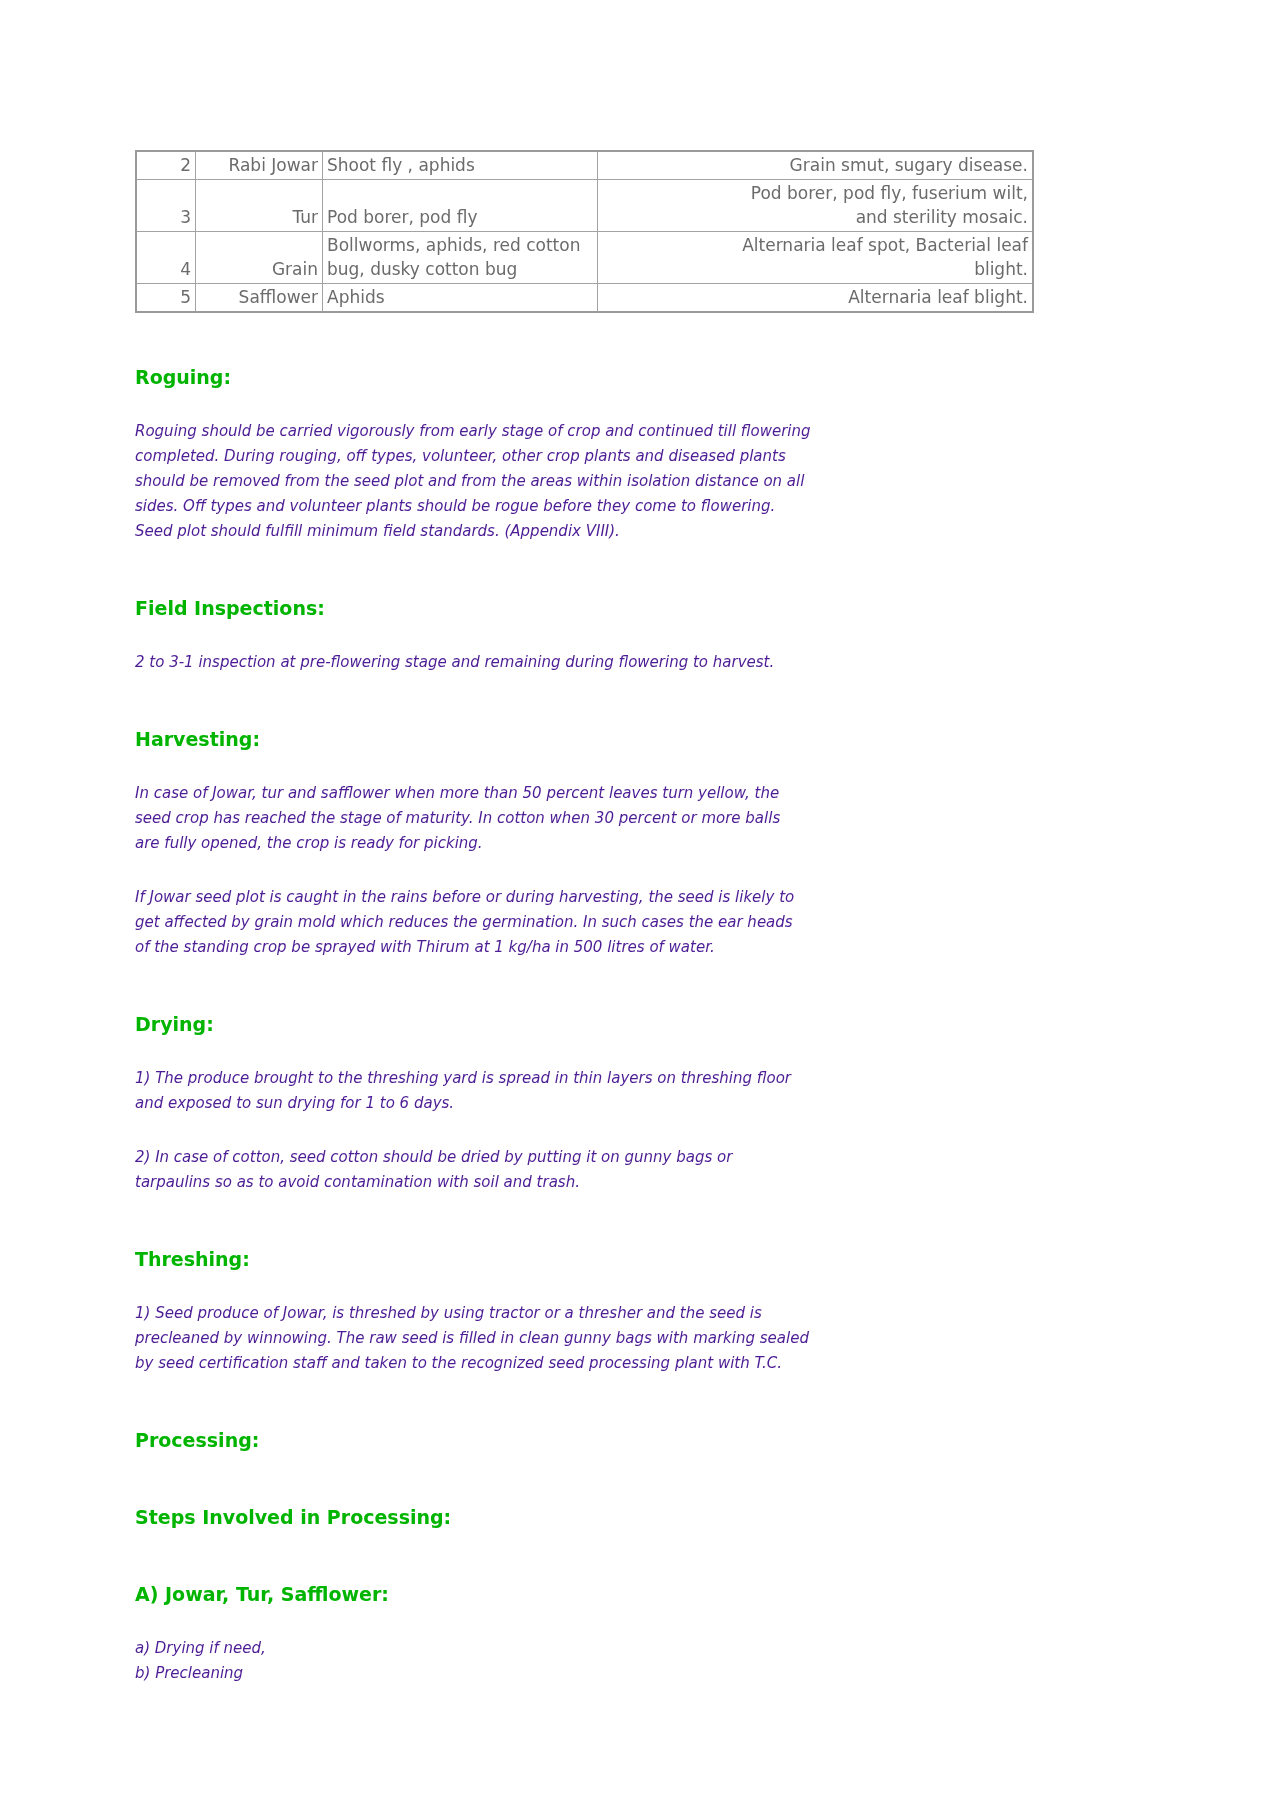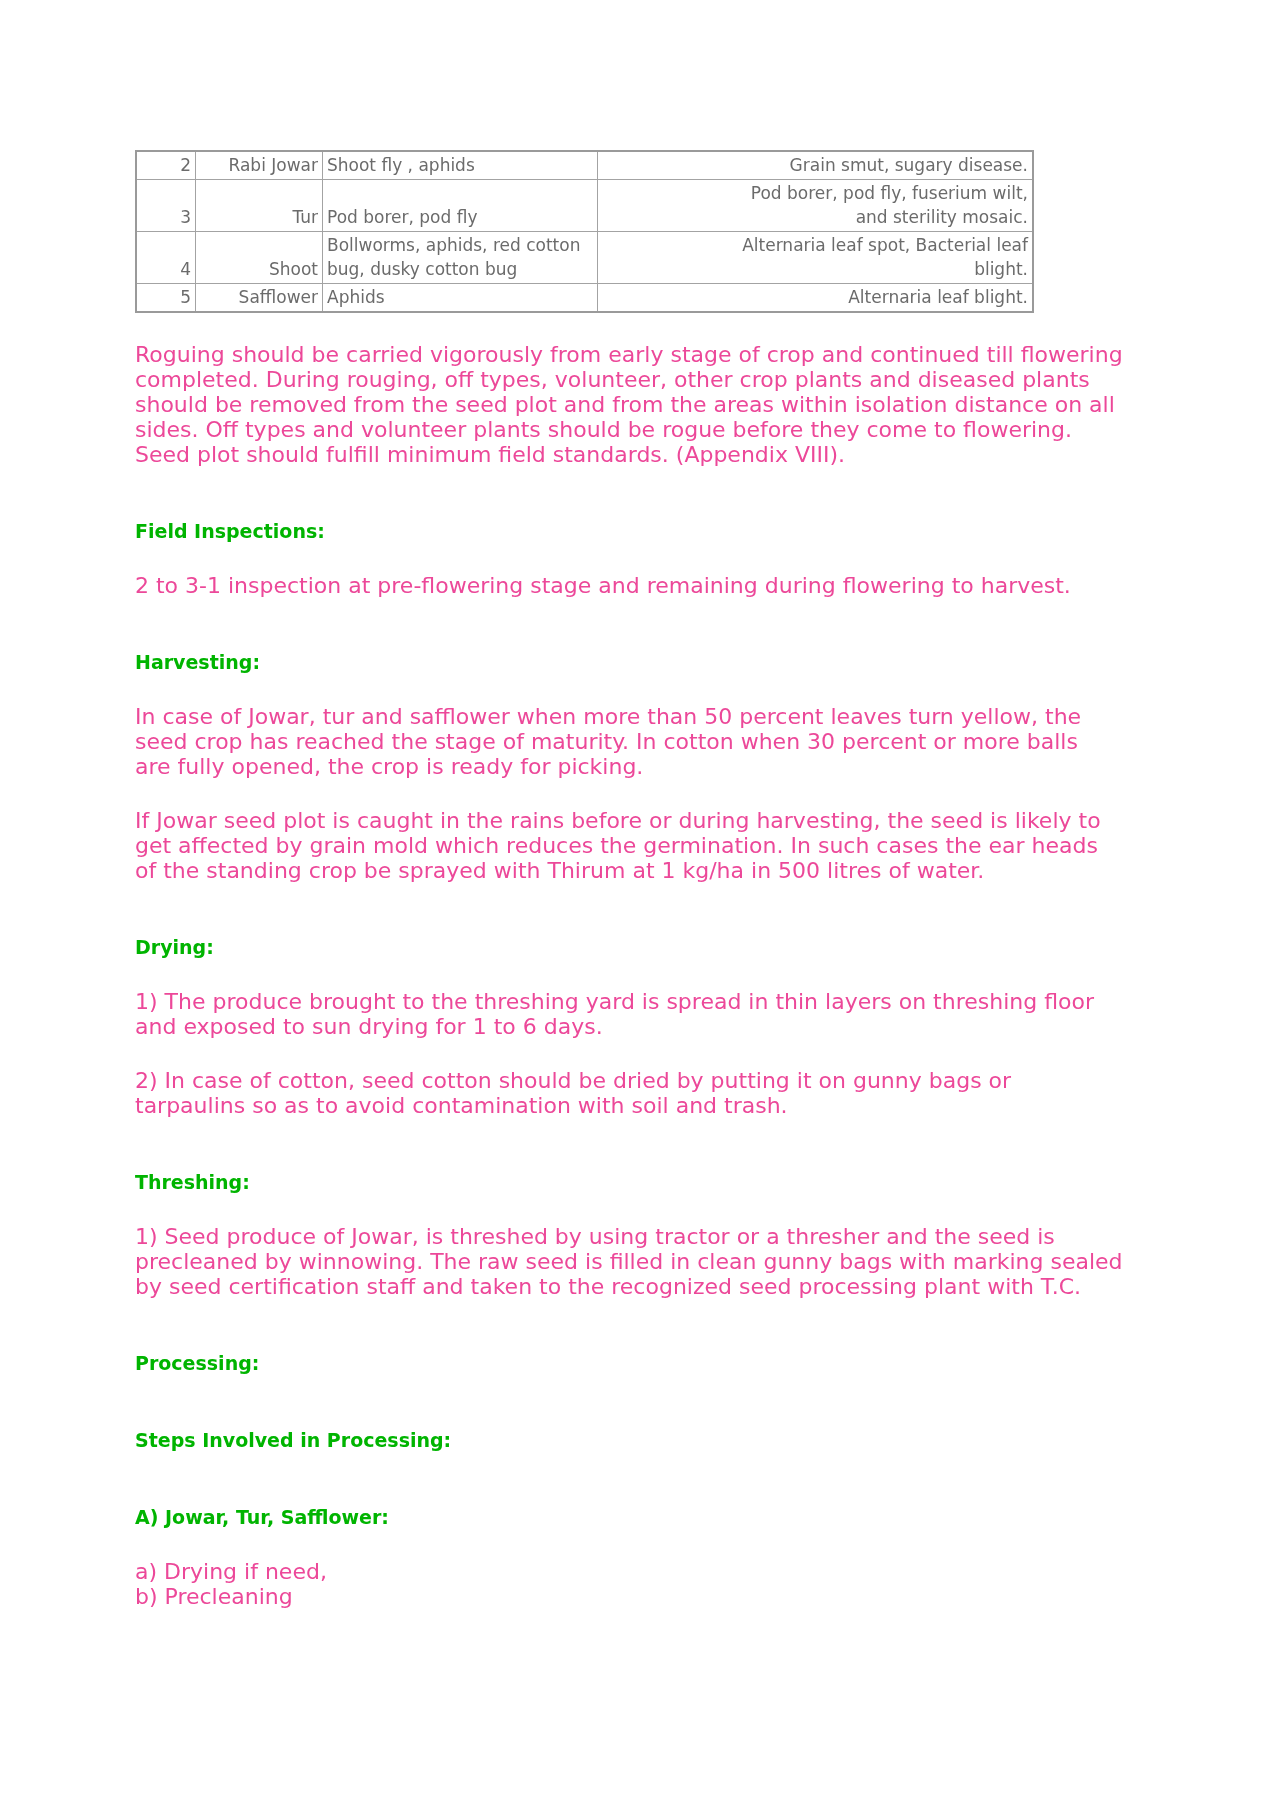--- a/index.html
+++ b/index.html
@@ -36,26 +36,27 @@
   td.c-diseases{ width: 426px; text-align: right; }
   
   .hd {
     color: #00b400;
     font-size: 19px;
     font-weight: bold;
     margin: 52px 0 0 0;
     line-height: 25px;
   }
   .para {
-    color: #ec4899;
-    font-size: 22px;
+    color: #4c1d95;
+    font-size: 15px;
     line-height: 25px;
     margin: 29px 0 0 0;
     white-space: pre-line;
     max-width: 1030px;
+    font-style: italic;
   }
 </style>
 </head>
 <body>
 
 <div class="page">
 
   <table class="pests-table">
     <tbody>
       <tr>
@@ -66,36 +67,37 @@
       </tr>
       <tr>
         <td class="c-no">3</td>
         <td class="c-crop">Tur</td>
         <td class="c-pests">Pod borer, pod fly</td>
         <td class="c-diseases">Pod borer, pod fly, fuserium wilt,
 and sterility mosaic.</td>
       </tr>
       <tr>
         <td class="c-no">4</td>
-        <td class="c-crop">Shoot</td>
+        <td class="c-crop">Grain</td>
         <td class="c-pests">Bollworms, aphids, red cotton
 bug, dusky cotton bug</td>
         <td class="c-diseases">Alternaria leaf spot, Bacterial leaf
 blight.</td>
       </tr>
       <tr>
         <td class="c-no">5</td>
         <td class="c-crop">Safflower</td>
         <td class="c-pests">Aphids</td>
         <td class="c-diseases">Alternaria leaf blight.</td>
       </tr>
     </tbody>
   </table>
 
   <section>
+    <h3 class="hd">Roguing:</h3>
     <p class="para">Roguing should be carried vigorously from early stage of crop and continued till flowering
 completed. During rouging, off types, volunteer, other crop plants and diseased plants
 should be removed from the seed plot and from the areas within isolation distance on all
 sides. Off types and volunteer plants should be rogue before they come to flowering.
 Seed plot should fulfill minimum field standards. (Appendix VIII).</p>
   </section>
 
   <section>
     <h3 class="hd">Field Inspections:</h3>
     <p class="para">2 to 3-1 inspection at pre-flowering stage and remaining during flowering to harvest.</p>

